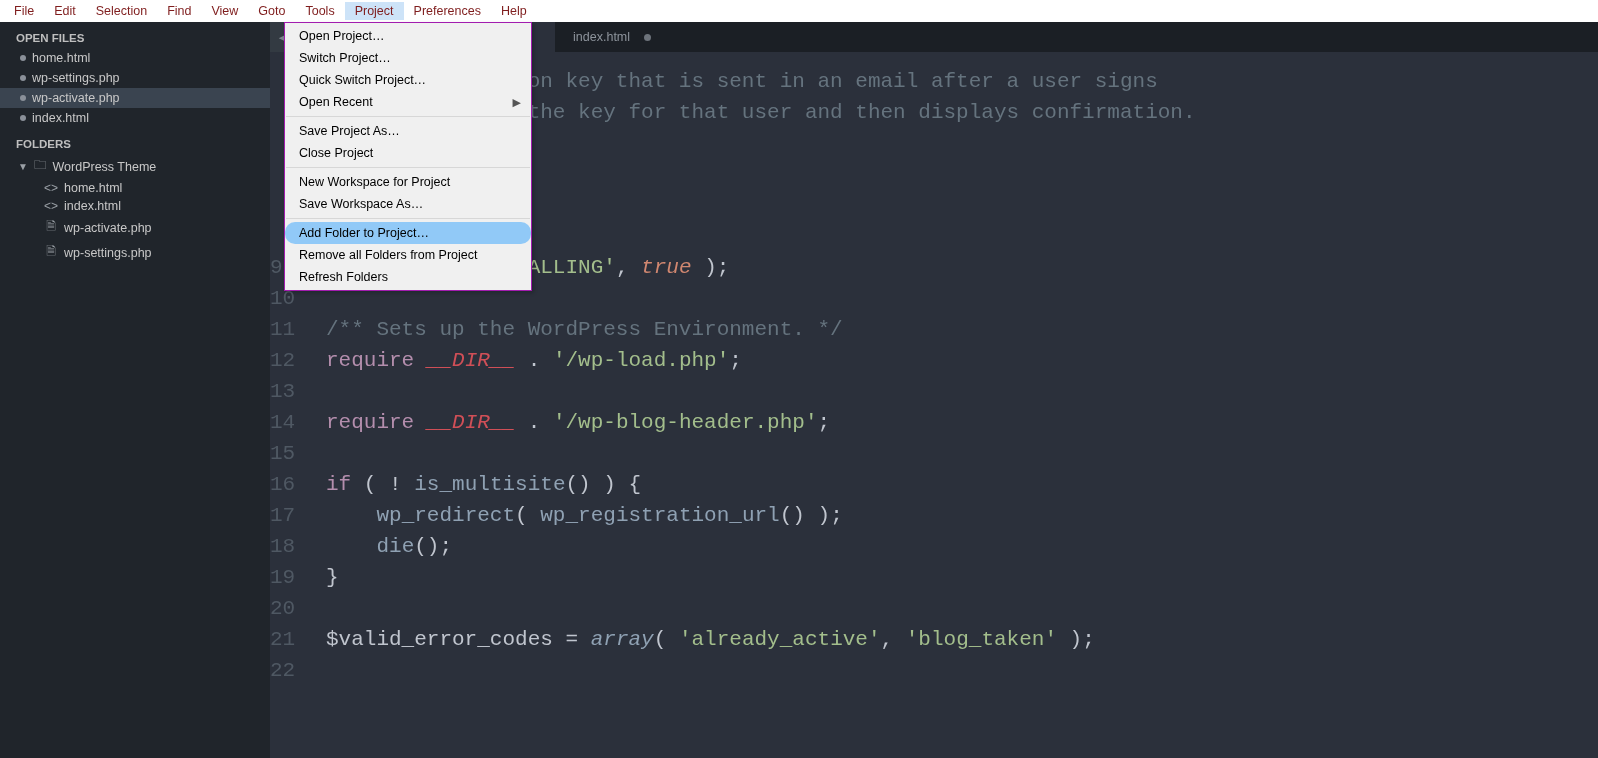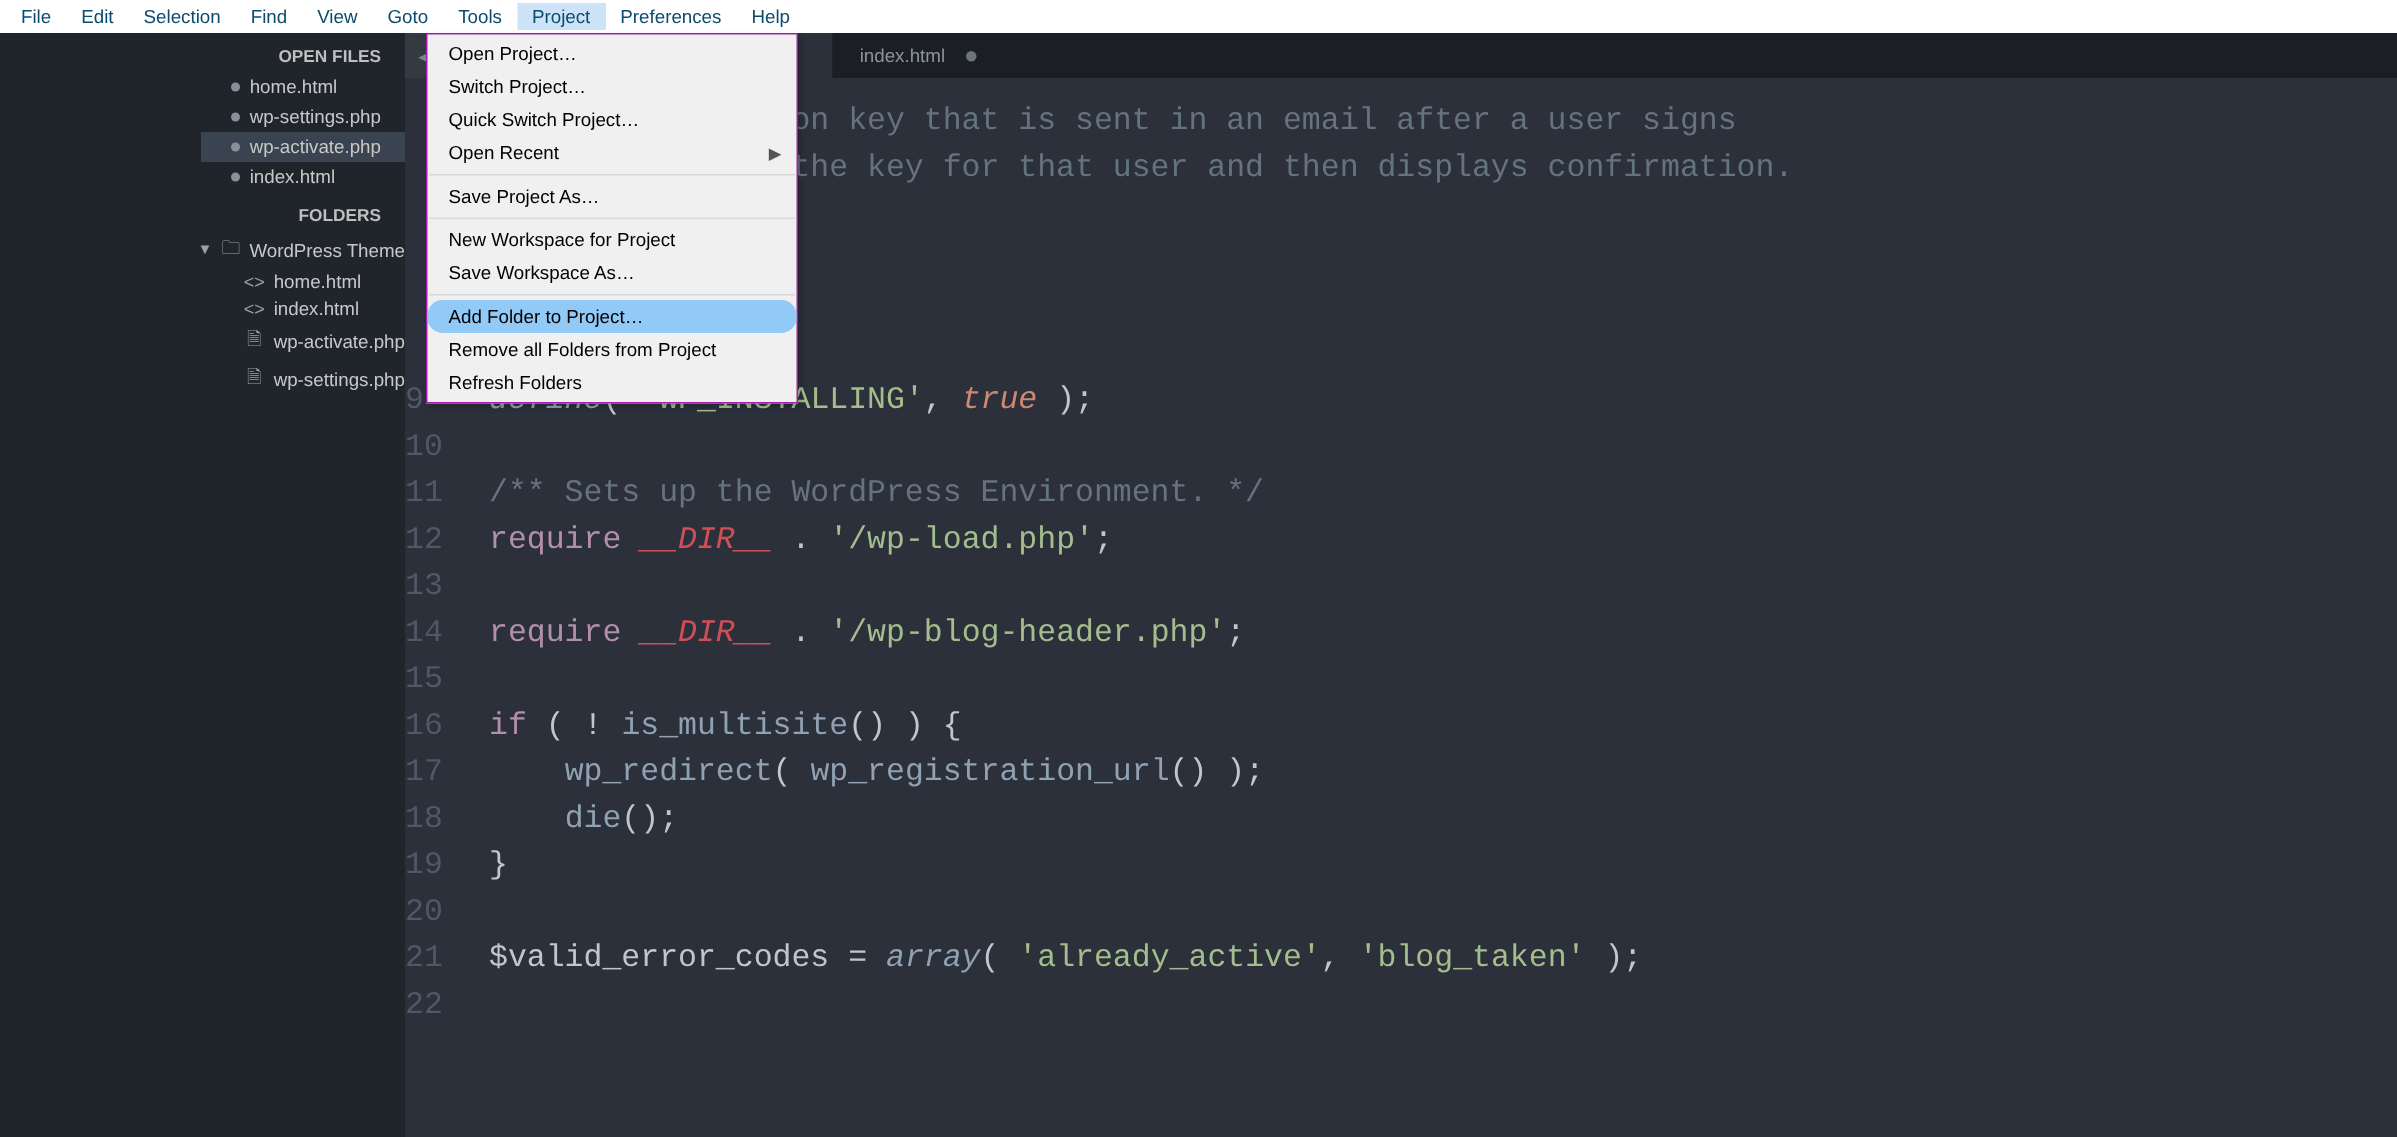--- a/index.html
+++ b/index.html
@@ -9,21 +9,21 @@
   background: #333a42;
   color: #c0c5ce;
   width: 1598px;
   height: 758px;
   overflow: hidden;
   display: flex;
   flex-direction: column;
 }
 .menubar {
   background: #fff;
-  color: #0c4a6e;
+  color: #7f1d1d;
   height: 22px;
   display: flex;
   align-items: center;
   padding: 0 4px;
   font-size: 12.5px;
 }
 .menubar .menu-item {
   padding: 2px 10px;
   cursor: pointer;
 }
@@ -70,21 +70,20 @@
   min-height: 0;
 }
 .sidebar {
   width: 270px;
   background: #20252b;
   color: #c8c8c8;
   font-size: 12.5px;
   display: flex;
   flex-direction: column;
   overflow: hidden;
-  align-items: flex-end;
 }
 .sidebar .section-title {
   font-weight: bold;
   font-size: 11.5px;
   color: #bfbfbf;
   padding: 10px 16px 4px 16px;
 }
 .openfile {
   padding: 3px 16px 3px 20px;
   display: flex;
@@ -196,20 +195,21 @@
     <div class="menu-item">Help</div>
   </div>
 
 <div class="dropdown" id="dropdown">
     <div class="dd-item">Open Project…</div>
     <div class="dd-item">Switch Project…</div>
     <div class="dd-item">Quick Switch Project…</div>
     <div class="dd-item">Open Recent<span class="chev">▶</span></div>
     <div class="dd-sep"></div>
     <div class="dd-item">Save Project As…</div>
+    <div class="dd-item">Close Project</div>
     <div class="dd-sep"></div>
     <div class="dd-item">New Workspace for Project</div>
     <div class="dd-item">Save Workspace As…</div>
     <div class="dd-sep"></div>
     <div class="dd-item highlight">Add Folder to Project…</div>
     <div class="dd-item">Remove all Folders from Project</div>
     <div class="dd-item">Refresh Folders</div>
   </div>
 
 <div class="main">

